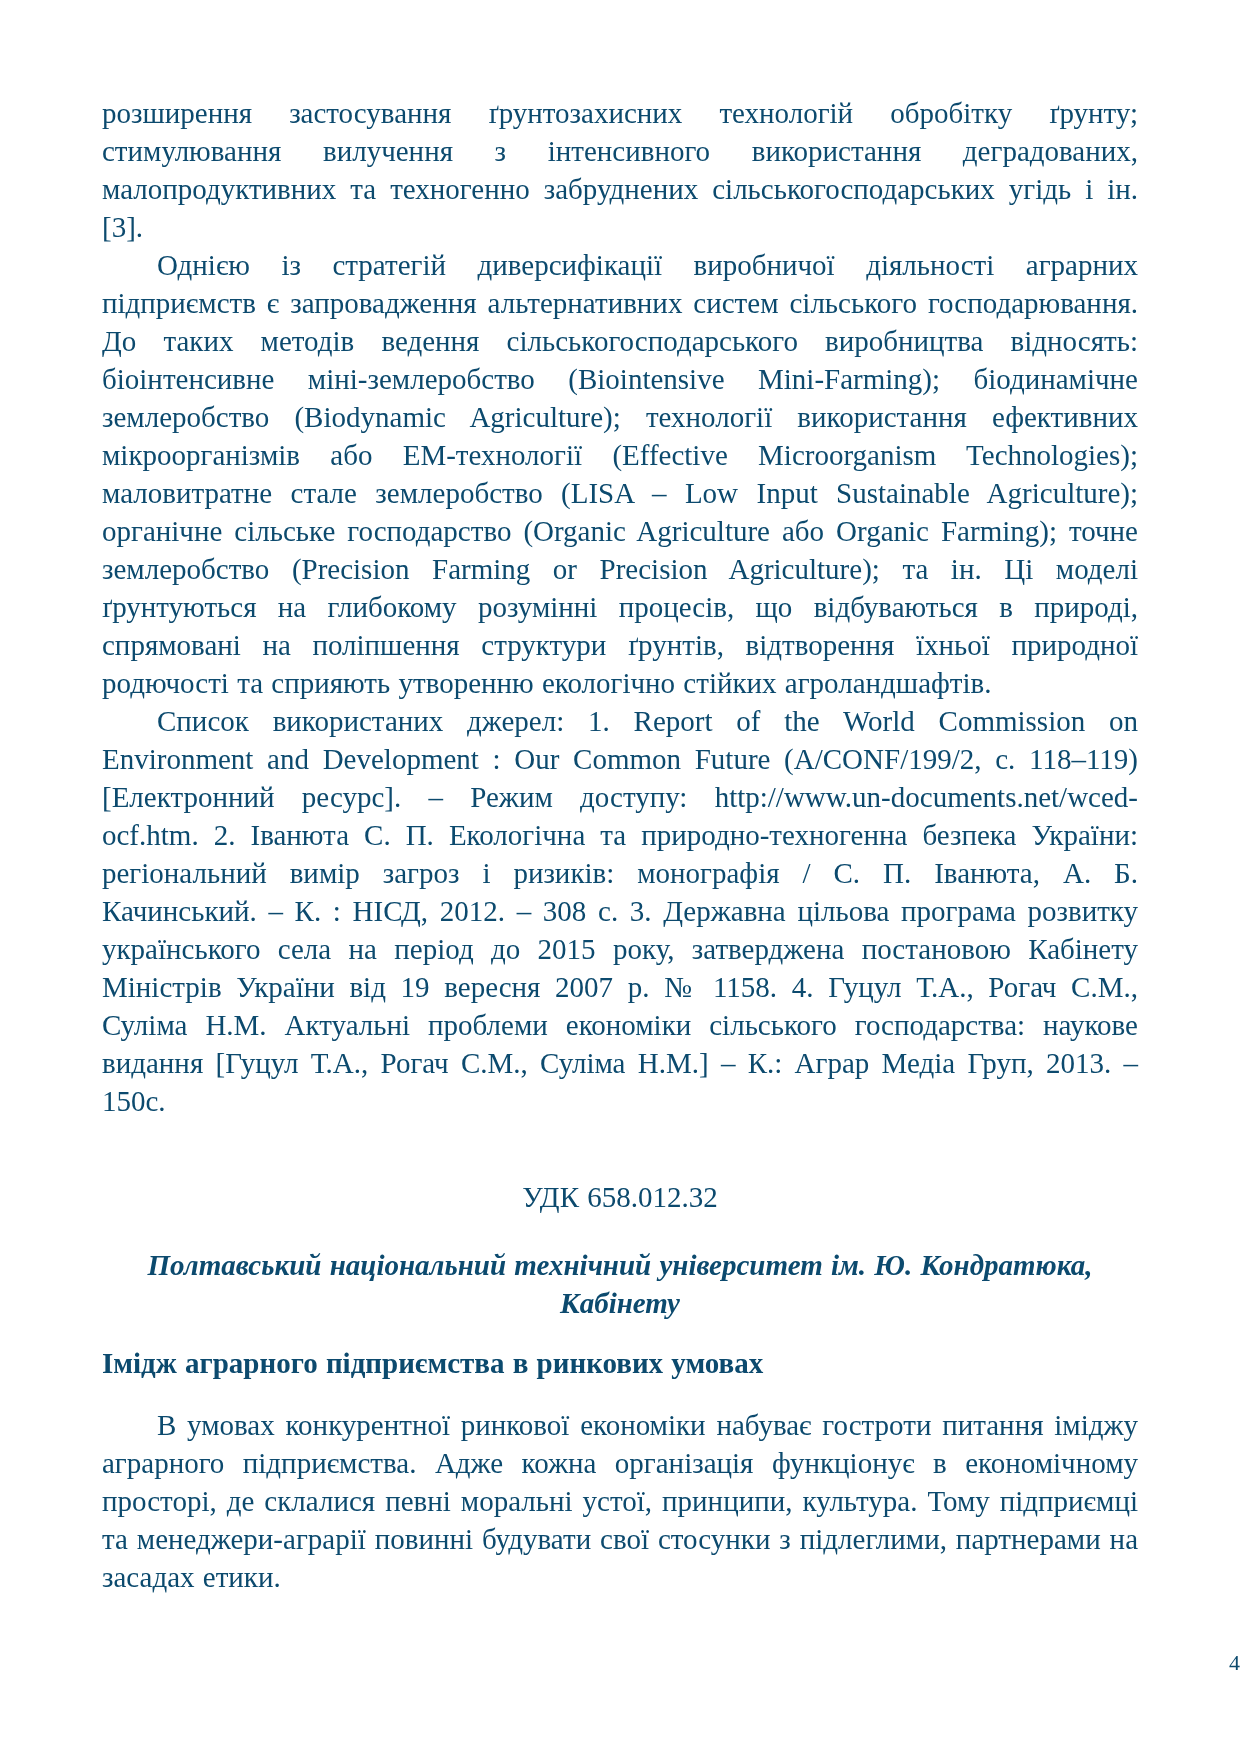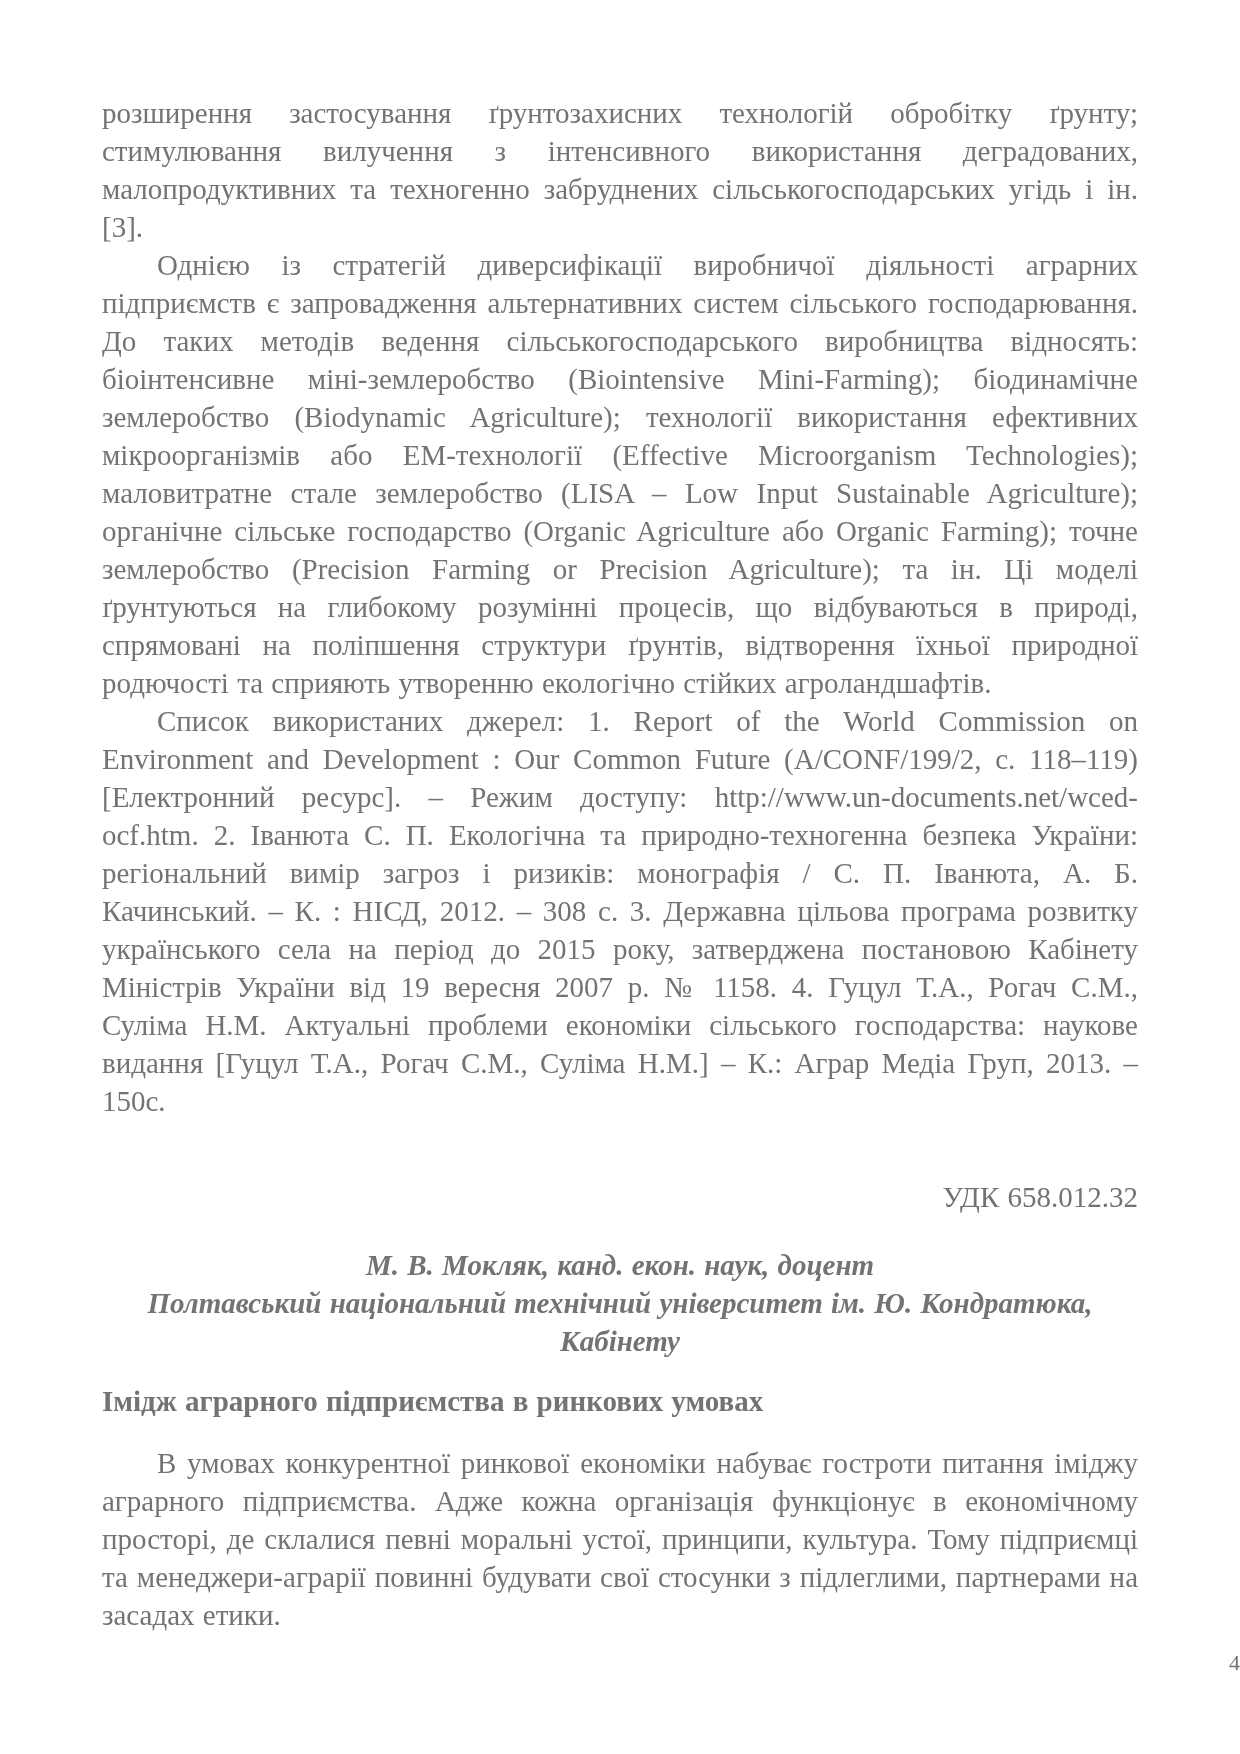--- a/index.html
+++ b/index.html
@@ -5,21 +5,21 @@
   html, body {
     margin: 0;
     padding: 0;
     background: #ffffff;
   }
   .page {
     position: relative;
     width: 1240px;
     height: 1754px;
     background: #ffffff;
-    color: #737373;
+    color: #0c4a6e;
     font-family: "Liberation Serif", "DejaVu Serif", serif;
     overflow: hidden;
   }
   .content {
     position: absolute;
     left: 102px;
     top: 94px;
     width: 1036px;
     font-size: 29px;
     line-height: 38px;
@@ -29,21 +29,21 @@
   .content p {
     margin: 0;
     padding: 0;
     text-indent: 55px;
   }
   .content p.no-indent {
     text-indent: 0;
   }
   .udc {
     text-indent: 0 !important;
-    text-align: right;
+    text-align: center;
     margin-top: 58px !important;
   }
   .author-block {
     margin-top: 30px;
     font-weight: bold;
     font-style: italic;
   }
   .author-block p {
     text-indent: 0;
     text-align: center;
@@ -77,21 +77,20 @@
 
     <p class="no-indent">розширення застосування ґрунтозахисних технологій обробітку ґрунту; стимулювання вилучення з інтенсивного використання деградованих, малопродуктивних та техногенно забруднених сільськогосподарських угідь і ін. [3].</p>
 
     <p>Однією із стратегій диверсифікації виробничої діяльності аграрних підприємств є запровадження альтернативних систем сільського господарювання. До таких методів ведення сільськогосподарського виробництва відносять: біоінтенсивне міні-землеробство (Biointensive Mini-Farming); біодинамічне землеробство (Biodynamic Agriculture); технології використання ефективних мікроорганізмів або ЕМ-технології (Effective Microorganism Technologies); маловитратне стале землеробство (LISA – Low Input Sustainable Agriculture); органічне сільське господарство (Organic Agriculture або Organic Farming); точне землеробство (Precision Farming or Precision Agriculture); та ін. Ці моделі ґрунтуються на глибокому розумінні процесів, що відбуваються в природі, спрямовані на поліпшення структури ґрунтів, відтворення їхньої природної родючості та сприяють утворенню екологічно стійких агроландшафтів.</p>
 
     <p>Список використаних джерел: 1. Report of the World Commission on Environment and Development : Our Common Future (A/CONF/199/2, с. 118–119) [Електронний ресурс]. – Режим доступу: http://www.un-documents.net/wced-ocf.htm. 2. Іванюта С. П. Екологічна та природно-техногенна безпека України: регіональний вимір загроз і ризиків: монографія / С. П. Іванюта, А. Б. Качинський. – К. : НІСД, 2012. – 308 с. 3. Державна цільова програма розвитку українського села на період до 2015 року, затверджена постановою Кабінету Міністрів України від 19 вересня 2007 р. № 1158. 4. Гуцул Т.А., Рогач С.М., Суліма Н.М. Актуальні проблеми економіки сільського господарства: наукове видання [Гуцул Т.А., Рогач С.М., Суліма Н.М.] – К.: Аграр Медіа Груп, 2013. – 150с.</p>
 
     <p class="udc">УДК 658.012.32</p>
 
     <div class="author-block">
-      <p>М. В. Мокляк, канд. екон. наук, доцент</p>
       <p>Полтавський національний технічний університет ім. Ю. Кондратюка,</p>
       <p>Кабінету</p>
     </div>
 
     <h1 class="article-title">Імідж аграрного підприємства в ринкових умовах</h1>
 
     <p class="article-par-first">В умовах конкурентної ринкової економіки набуває гостроти питання іміджу аграрного підприємства. Адже кожна організація функціонує в економічному просторі, де склалися певні моральні устої, принципи, культура. Тому підприємці та менеджери-аграрії повинні будувати свої стосунки з підлеглими, партнерами на засадах етики.</p>
 
 
   </div>

